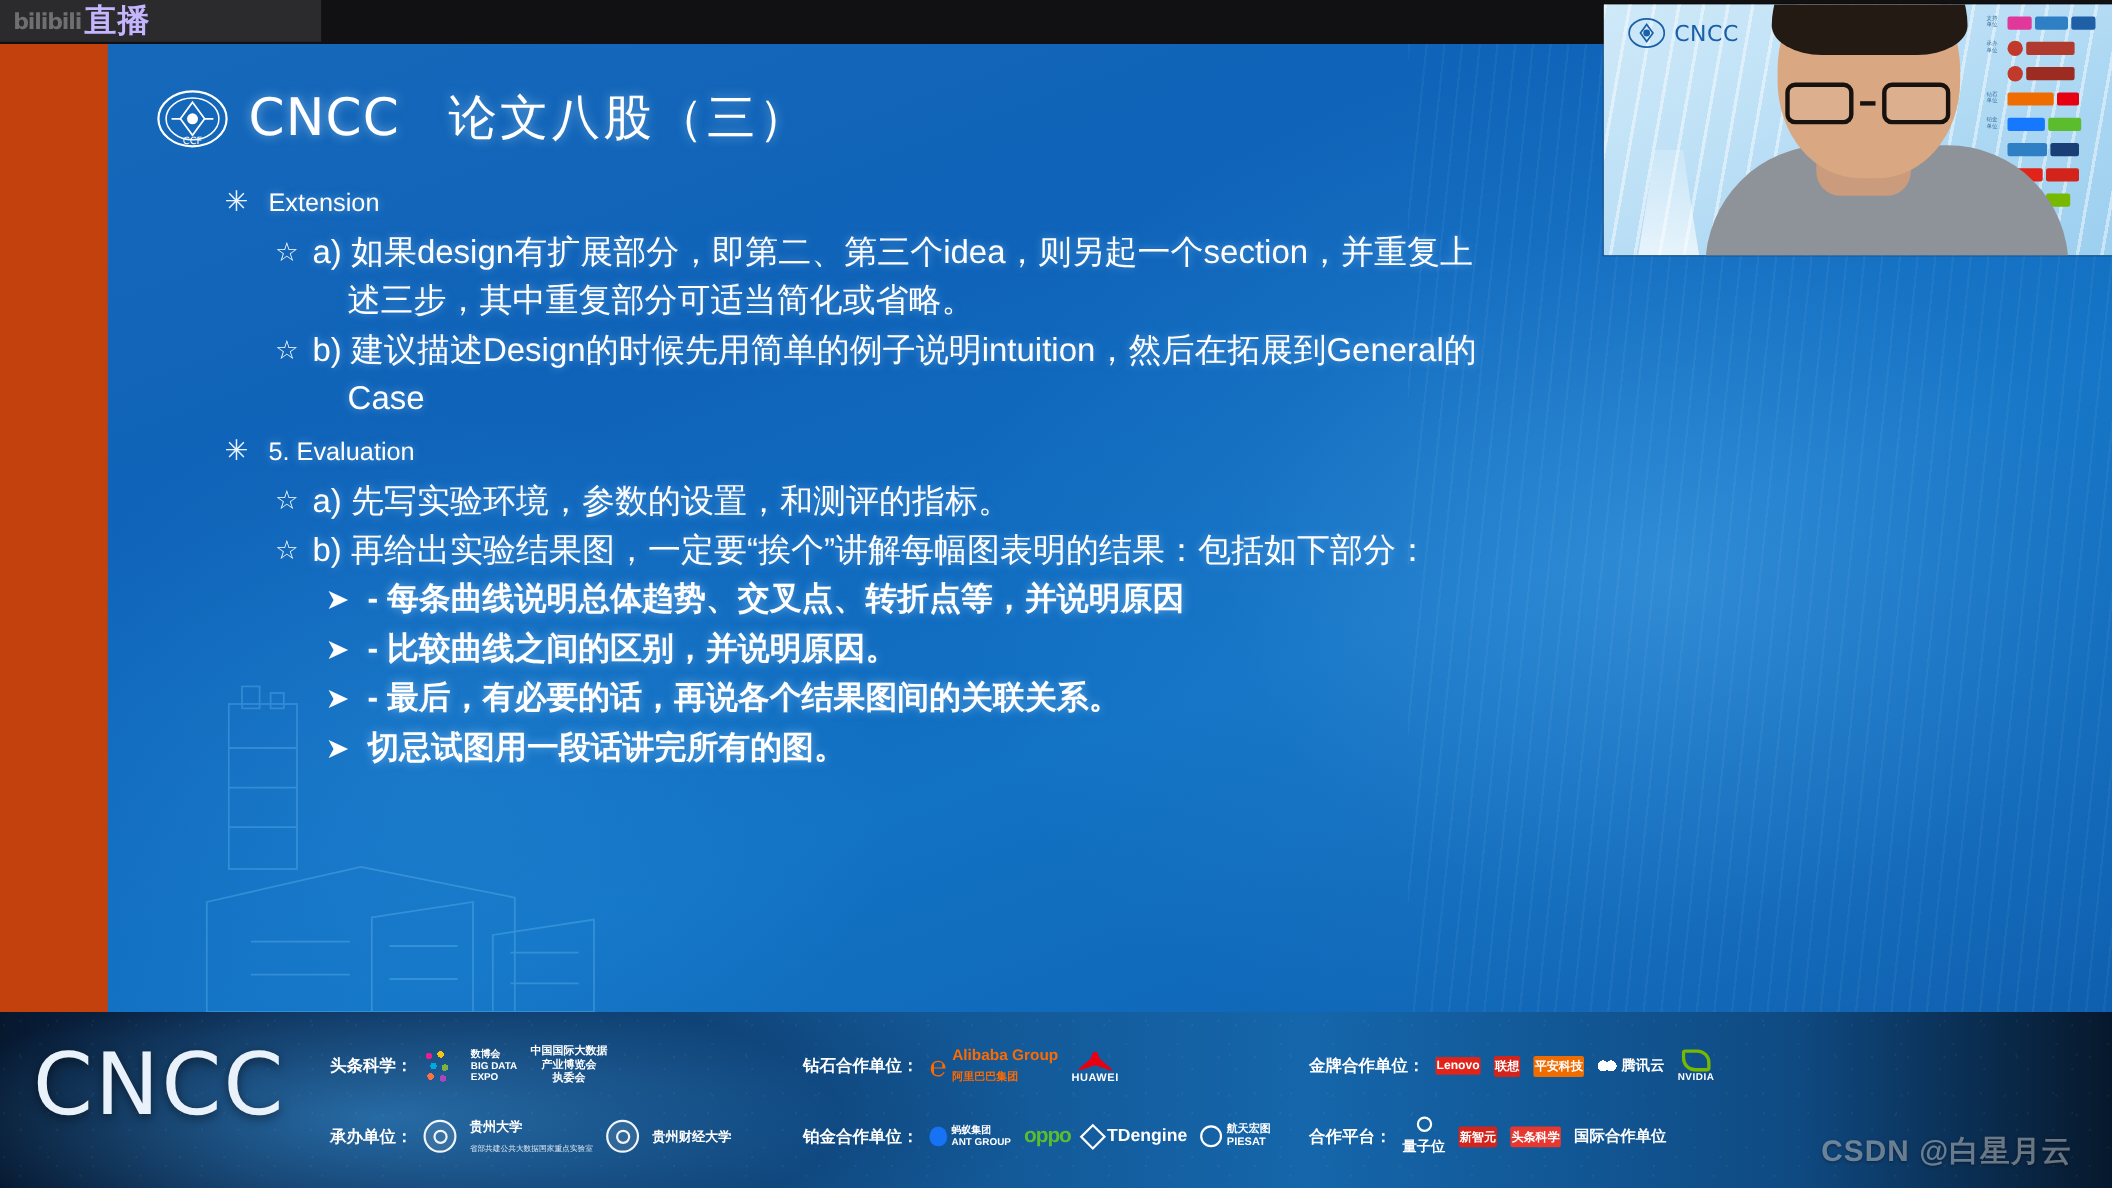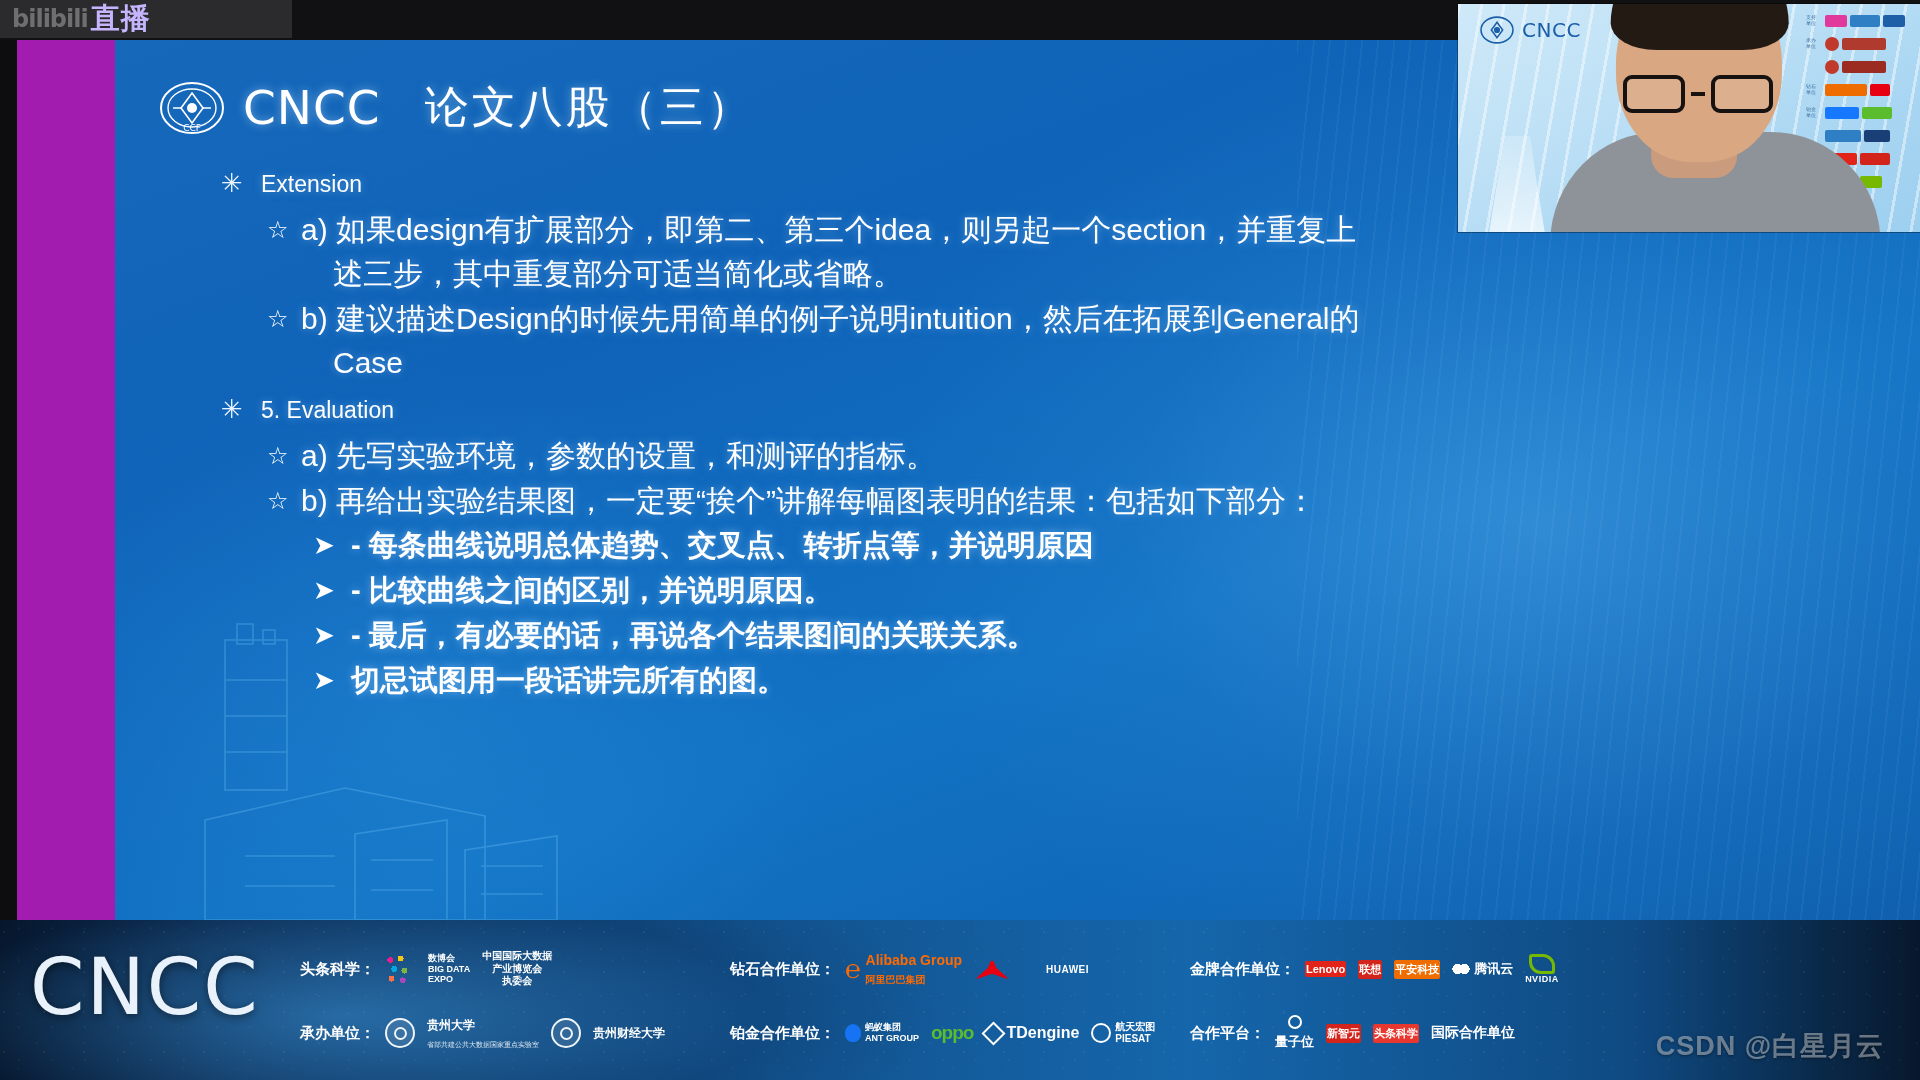--- a/index.html
+++ b/index.html
@@ -11,38 +11,38 @@
   }
   #stage { position: relative; width: 1920px; height: 1080px; background: #0d0d0f; }
 
   
   .bili-bar {
     position: absolute; left: 0; top: 0; width: 292px; height: 38px;
     background: #2b2b2d; display: flex; align-items: center; padding-left: 12px;
     z-index: 40;
   }
   .bili-logo {
-    font-size: 24px; font-weight: bold; color: #6f6f72;
+    font-size: 20px; font-weight: bold; color: #6f6f72;
     letter-spacing: -1px; font-family: "DejaVu Sans", sans-serif;
   }
   .bili-zhibo {
     font-size: 29px; font-weight: bold; color: #c4b5fd;
     margin-left: 3px; letter-spacing: 1px;
   }
 
   
   .top-band {
     position: absolute; left: 0; top: 0; width: 1920px; height: 40px;
     background: #111113; z-index: 10;
   }
 
   
   .slide-wrap {
-    position: absolute; left: 17px; top: 40px; width: 1732px; height: 880px;
-    background: #a21caf; z-index: 12;
+    position: absolute; left: 0; top: 40px; width: 1732px; height: 880px;
+    background: #c2410c; z-index: 12;
   }
   .slide {
     position: absolute; left: 98px; top: 0px; width: 1822px; height: 880px;
     background:
       radial-gradient(ellipse 900px 700px at 78% 55%, rgba(120,200,255,0.30) 0%, rgba(70,160,230,0.10) 45%, rgba(0,0,0,0) 72%),
       radial-gradient(ellipse 600px 520px at 16% 78%, rgba(60,170,240,0.22) 0%, rgba(0,0,0,0) 70%),
       linear-gradient(160deg, #1668ba 0%, #0f63b8 30%, #1272c4 62%, #0e5fae 100%);
     overflow: hidden;
   }
   .slide::after {
@@ -219,21 +219,21 @@
     width: 30px; height: 30px; border-radius: 50%;
     border: 2px solid #f0f4f8; background: rgba(255,255,255,0.1);
     display: flex; align-items: center; justify-content: center;
   }
   .univ-seal-inner { width: 13px; height: 13px; border-radius: 50%; border: 2px solid #f0f4f8; }
   .univ-name { font-size: 12px; color: #fff; font-weight: bold; line-height: 1.2; }
   .univ-sub { font-size: 7px; color: #dce8f2; }
   .alibaba { display: flex; align-items: center; gap: 5px; }
   .ali-mark { font-size: 26px; color: #ff6a00; font-weight: bold; line-height: 1; }
   .ali-txt { font-size: 14px; color: #ff6a00; font-weight: bold; }
-  .huawei { display: flex; flex-direction: row; align-items: center; gap: 36px; }
+  .huawei { display: flex; flex-direction: column; align-items: center; }
   .hw-flower {
     width: 36px; height: 22px;
     background: radial-gradient(ellipse at 50% 100%, #e60012 0 60%, transparent 60%);
     clip-path: polygon(50% 0, 62% 45%, 100% 100%, 50% 72%, 0 100%, 38% 45%);
   }
   .hw-txt { font-size: 10px; color: #fff; font-weight: bold; letter-spacing: 0.5px; }
   .ant { display: flex; align-items: center; gap: 4px; }
   .ant-mark { width: 16px; height: 18px; border-radius: 50% 50% 45% 45%; background: #1677ff; opacity: 0.9; }
   .ant-txt { font-size: 9px; color: #fff; font-weight: bold; line-height: 1.2; }
   .oppo { font-size: 19px; color: #5bbd2e; font-weight: bold; letter-spacing: -1px; }

